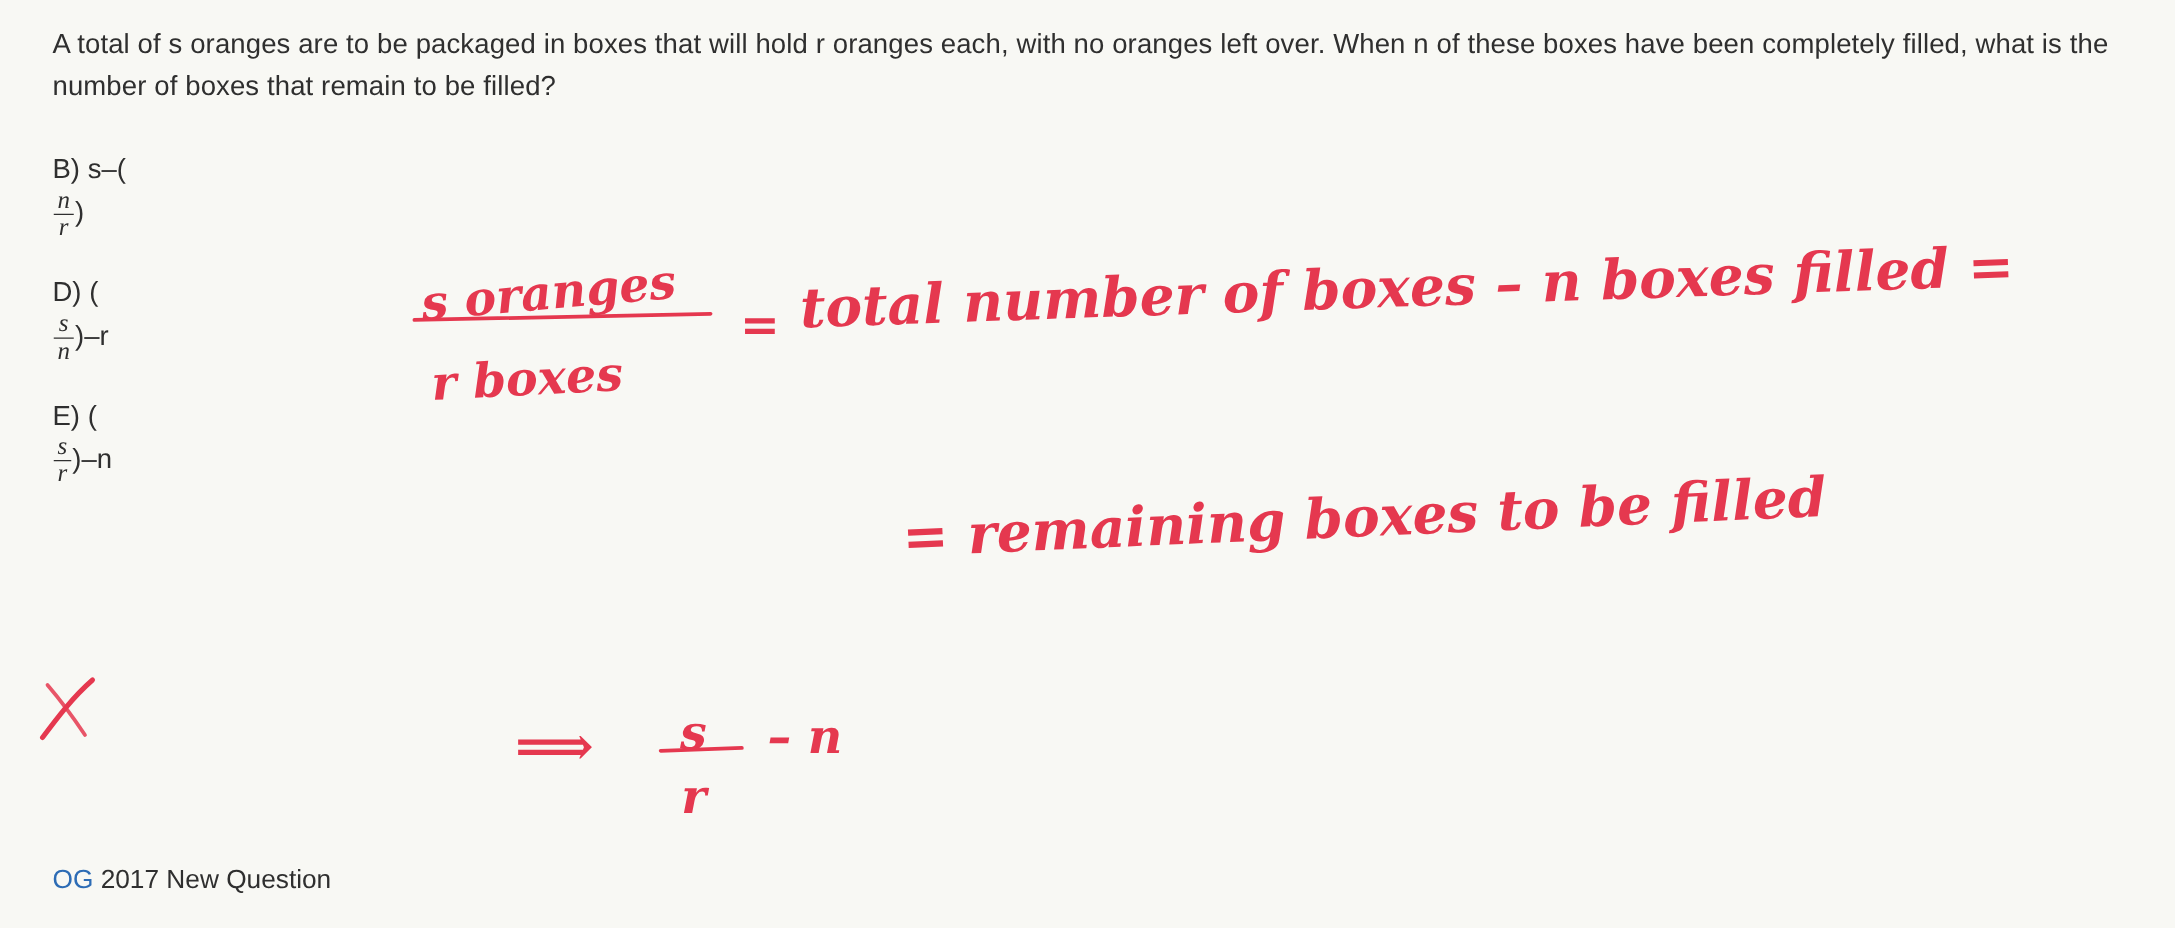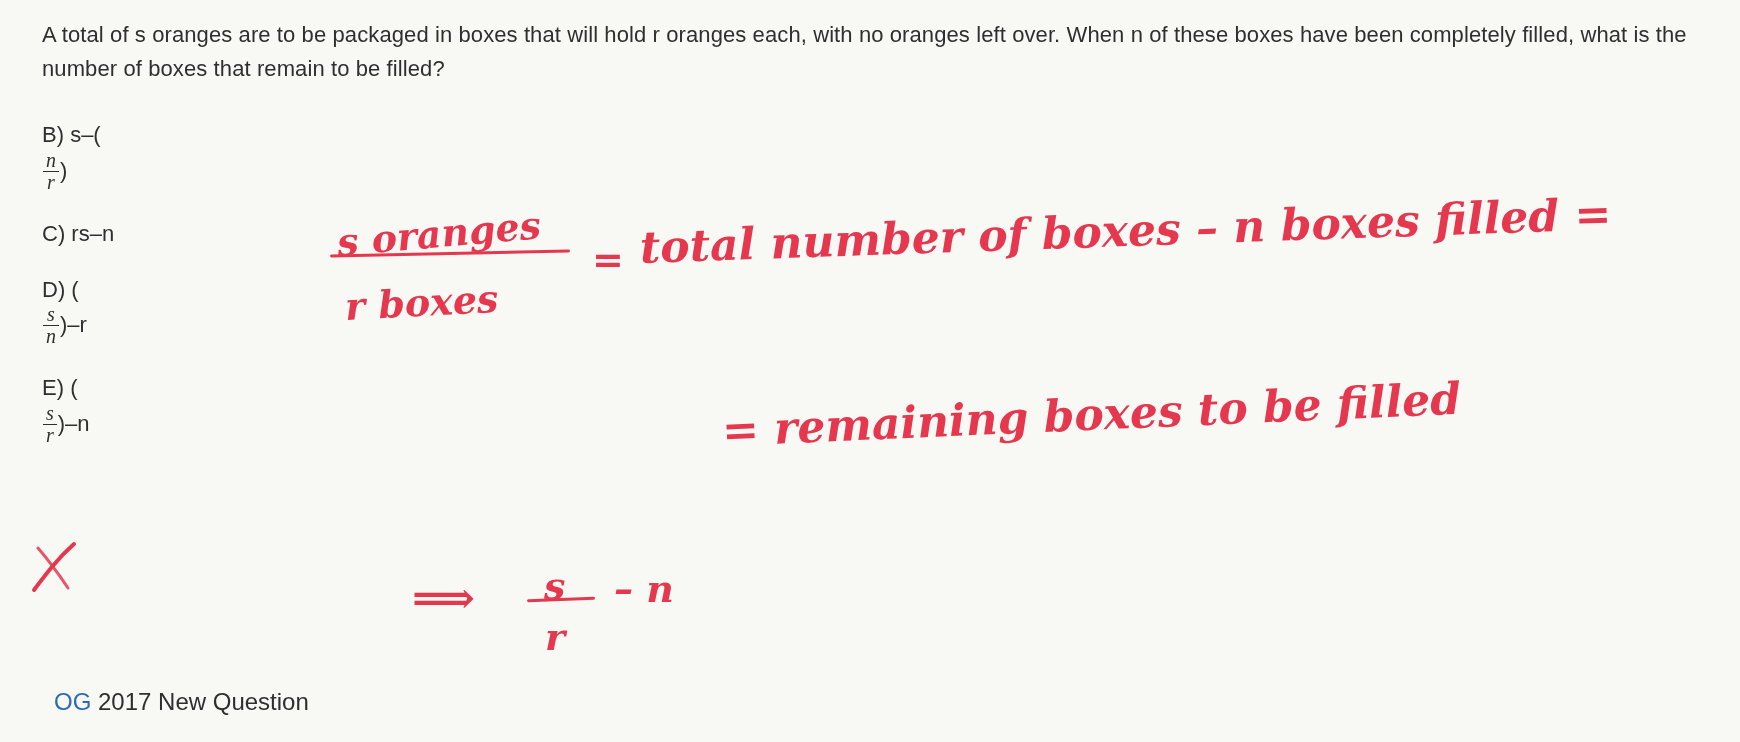--- a/index.html
+++ b/index.html
@@ -59,23 +59,23 @@
     padding: 0 3px;
   }
   .frac .den {
     display: block;
     border-top: 1.5px solid #2f2f2f;
     padding: 0 3px;
   }
   .choice-b { margin-top: 14px; }
   .footer {
     position: absolute;
-    left: 54px;
+    left: 42px;
     bottom: 26px;
-    font-size: 24px;
+    font-size: 21px;
     color: #2f2f2f;
   }
   .footer .og {
     color: #2d6cb5;
   }
 
   
   .ink {
     position: absolute;
     left: 0;
@@ -114,24 +114,20 @@
 
     <div class="choice choice-b">
       <span class="label">B)</span>
       <span>s–(</span><br>
       <span class="frac">
         <span class="num">n</span>
         <span class="den">r</span>
       </span><span>)</span>
     </div>
 
-    <div class="choice">
-      <span class="label">C)</span>
-      <span>rs–n</span>
-    </div>
 
     <div class="choice">
       <span class="label">D)</span>
       <span>(</span><br>
       <span class="frac">
         <span class="num">s</span>
         <span class="den">n</span>
       </span><span>)–r</span>
     </div>
 

